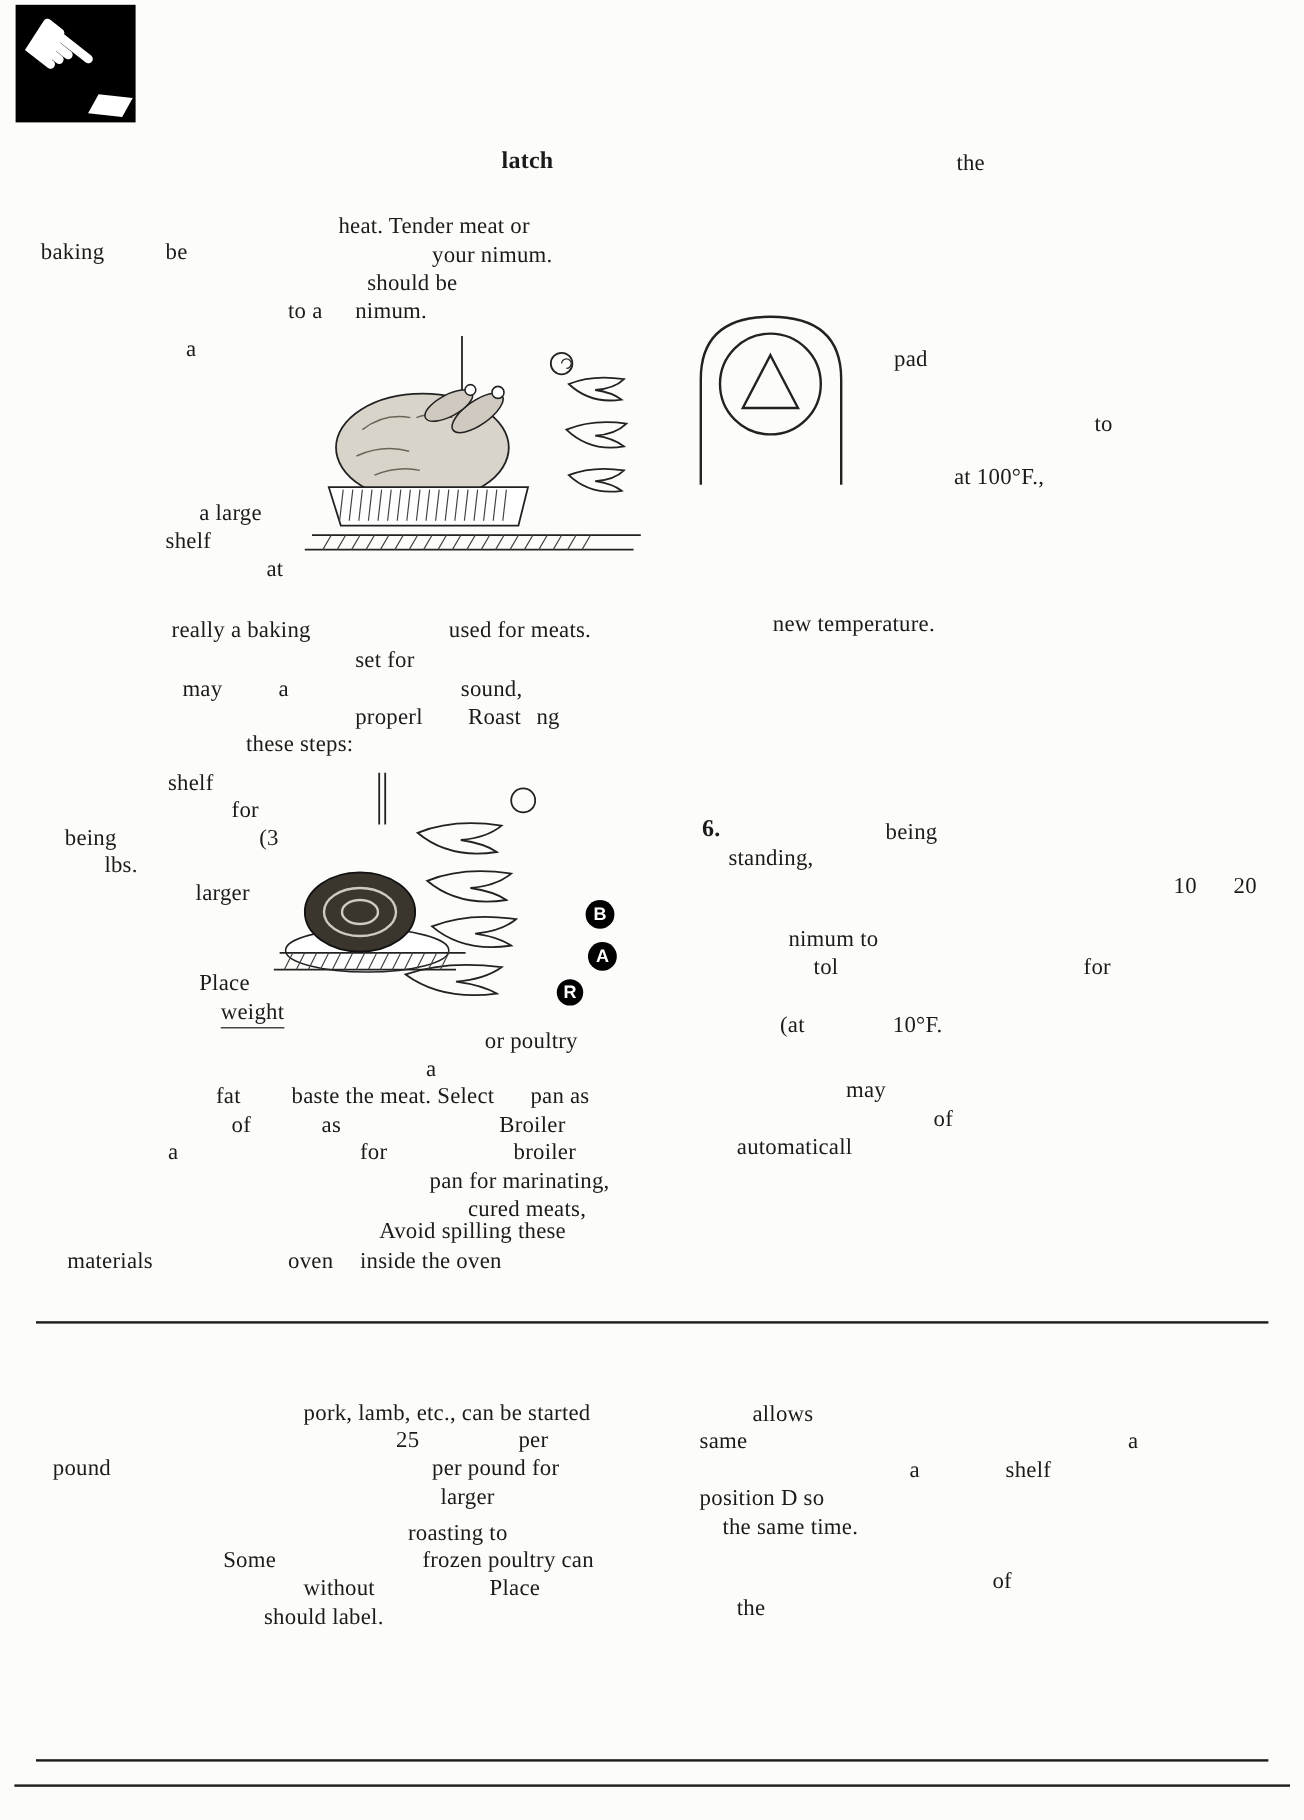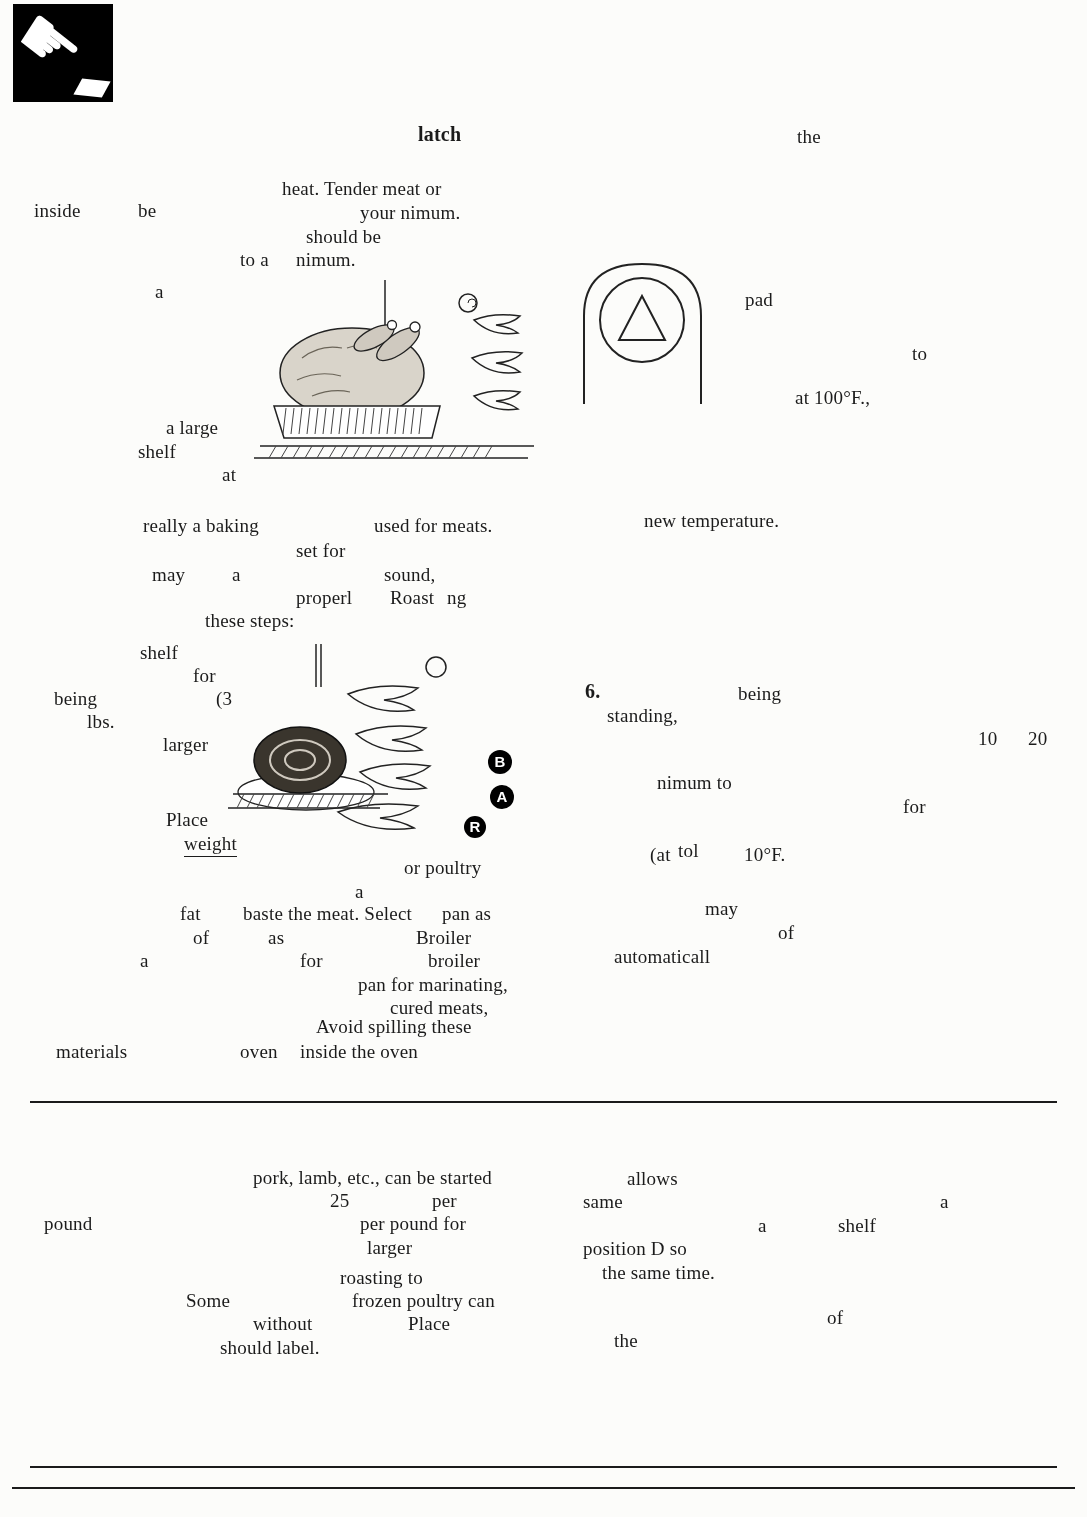--- a/index.html
+++ b/index.html
@@ -23,21 +23,21 @@
 <div class="page">
 
   <div class="handbox" style="left:13px;top:4px;width:100px;height:98px">
     <span class="hand">☛</span>
     <span class="diamond"></span>
   </div>
 
   <span class="fg b" style="left:418px;top:123px">latch</span>
   <span class="fg" style="left:797px;top:126px">the</span>
   <span class="fg" style="left:282px;top:178px">heat. Tender meat or</span>
-  <span class="fg" style="left:34px;top:200px">inside</span>
+  <span class="fg" style="left:34px;top:200px">baking</span>
   <span class="fg" style="left:138px;top:200px">be</span>
   <span class="fg" style="left:360px;top:202px">your nimum.</span>
   <span class="fg" style="left:306px;top:226px">should be</span>
   <span class="fg" style="left:240px;top:249px">to a</span>
   <span class="fg" style="left:296px;top:249px">nimum.</span>
   <span class="fg" style="left:155px;top:281px">a</span>
   <span class="fg" style="left:745px;top:289px">pad</span>
   <span class="fg" style="left:912px;top:343px">to</span>
   <span class="fg" style="left:795px;top:387px">at 100°F.,</span>
   <span class="fg" style="left:166px;top:417px">a large</span>
@@ -59,21 +59,21 @@
   <span class="fg b" style="left:585px;top:680px">6.</span>
   <span class="fg" style="left:54px;top:688px">being</span>
   <span class="fg" style="left:216px;top:688px">(3</span>
   <span class="fg" style="left:607px;top:705px">standing,</span>
   <span class="fg" style="left:738px;top:683px">being</span>
   <span class="fg" style="left:87px;top:711px">lbs.</span>
   <span class="fg" style="left:978px;top:728px">10</span>
   <span class="fg" style="left:1028px;top:728px">20</span>
   <span class="fg" style="left:163px;top:734px">larger</span>
   <span class="fg" style="left:657px;top:772px">nimum to</span>
-  <span class="fg" style="left:678px;top:840px">tol</span>
+  <span class="fg" style="left:678px;top:796px">tol</span>
   <span class="fg" style="left:903px;top:796px">for</span>
   <span class="fg u" style="left:184px;top:833px">weight</span>
   <span class="fg" style="left:650px;top:844px">(at</span>
   <span class="fg" style="left:744px;top:844px">10°F.</span>
   <span class="fg" style="left:166px;top:809px">Place</span>
   <span class="fg" style="left:404px;top:857px">or poultry</span>
   <span class="fg" style="left:355px;top:881px">a</span>
   <span class="fg" style="left:180px;top:903px">fat</span>
   <span class="fg" style="left:243px;top:903px">baste the meat. Select</span>
   <span class="fg" style="left:442px;top:903px">pan as</span>

